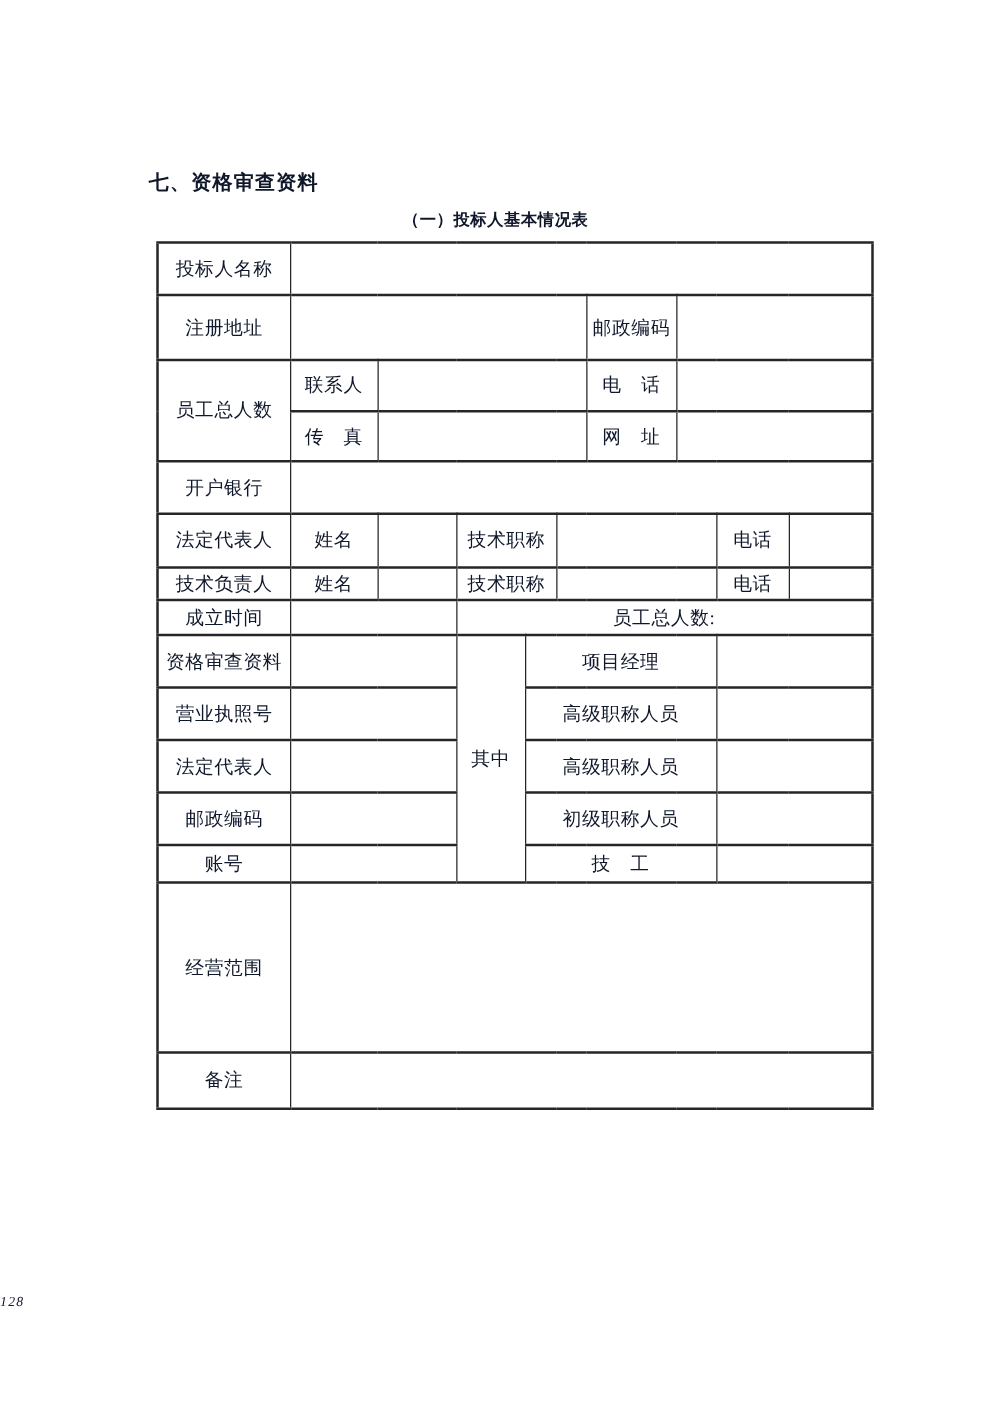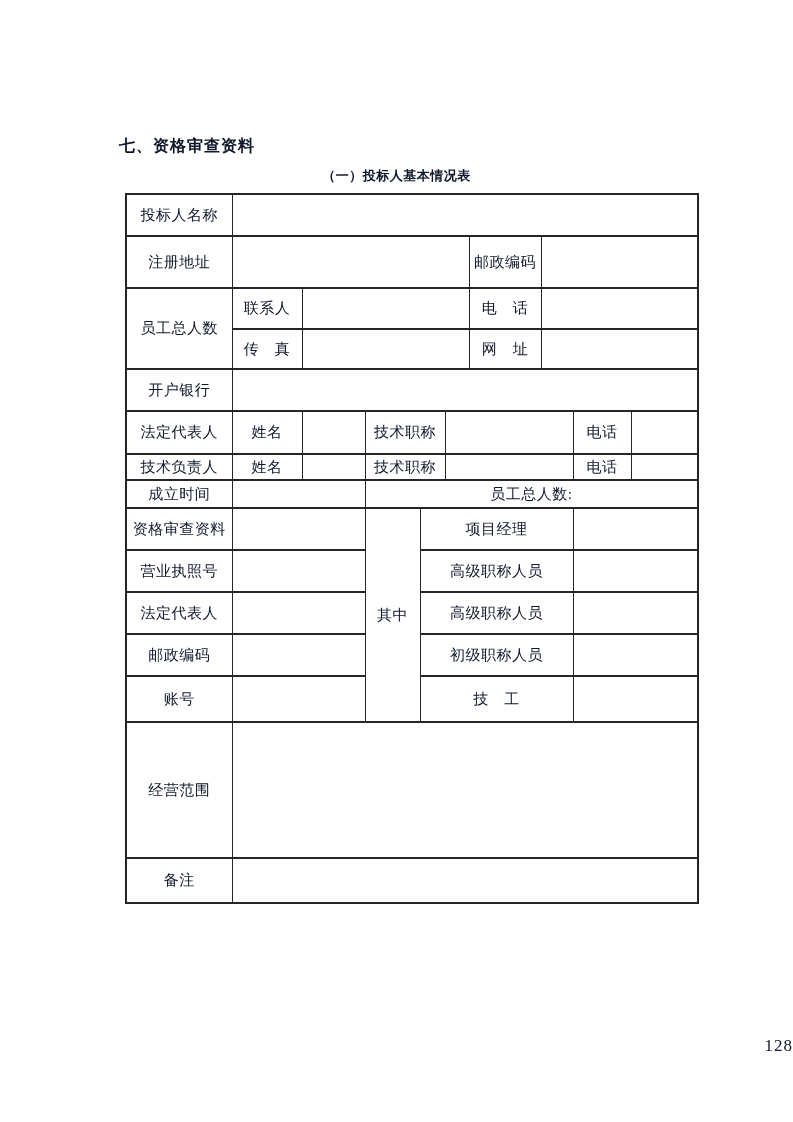--- a/index.html
+++ b/index.html
@@ -58,23 +58,24 @@
     overflow: hidden;
     white-space: nowrap;
   }
   td.val { background: #ffffff; }
   td.emp-total { padding-right: 60px; }
   .page-number {
     position: absolute;
     left: 0;
     right: 0;
     top: 1036px;
-    text-align: right;
-    font-size: 17px;
+    text-align: left;
+    font-size: 11px;
     letter-spacing: 1px;
+    font-style: italic;
   }
 </style>
 </head>
 <body>
 
 <div class="page">
 
   <div class="section-heading">七、资格审查资料</div>
   <div class="table-title">（一）投标人基本情况表</div>
 
@@ -173,21 +174,21 @@
       <td class="val" colspan="2"></td>
     </tr>
 
     <tr style="height:42px">
       <td class="lbl">邮政编码</td>
       <td class="val" colspan="2"></td>
       <td class="lbl" colspan="4">初级职称人员</td>
       <td class="val" colspan="2"></td>
     </tr>
 
-    <tr style="height:46px">
+    <tr style="height:30px">
       <td class="lbl">账号</td>
       <td class="val" colspan="2"></td>
       <td class="lbl" colspan="4">技　工</td>
       <td class="val" colspan="2"></td>
     </tr>
 
     <tr style="height:136px">
       <td class="lbl">经营范围</td>
       <td class="val" colspan="9"></td>
     </tr>

